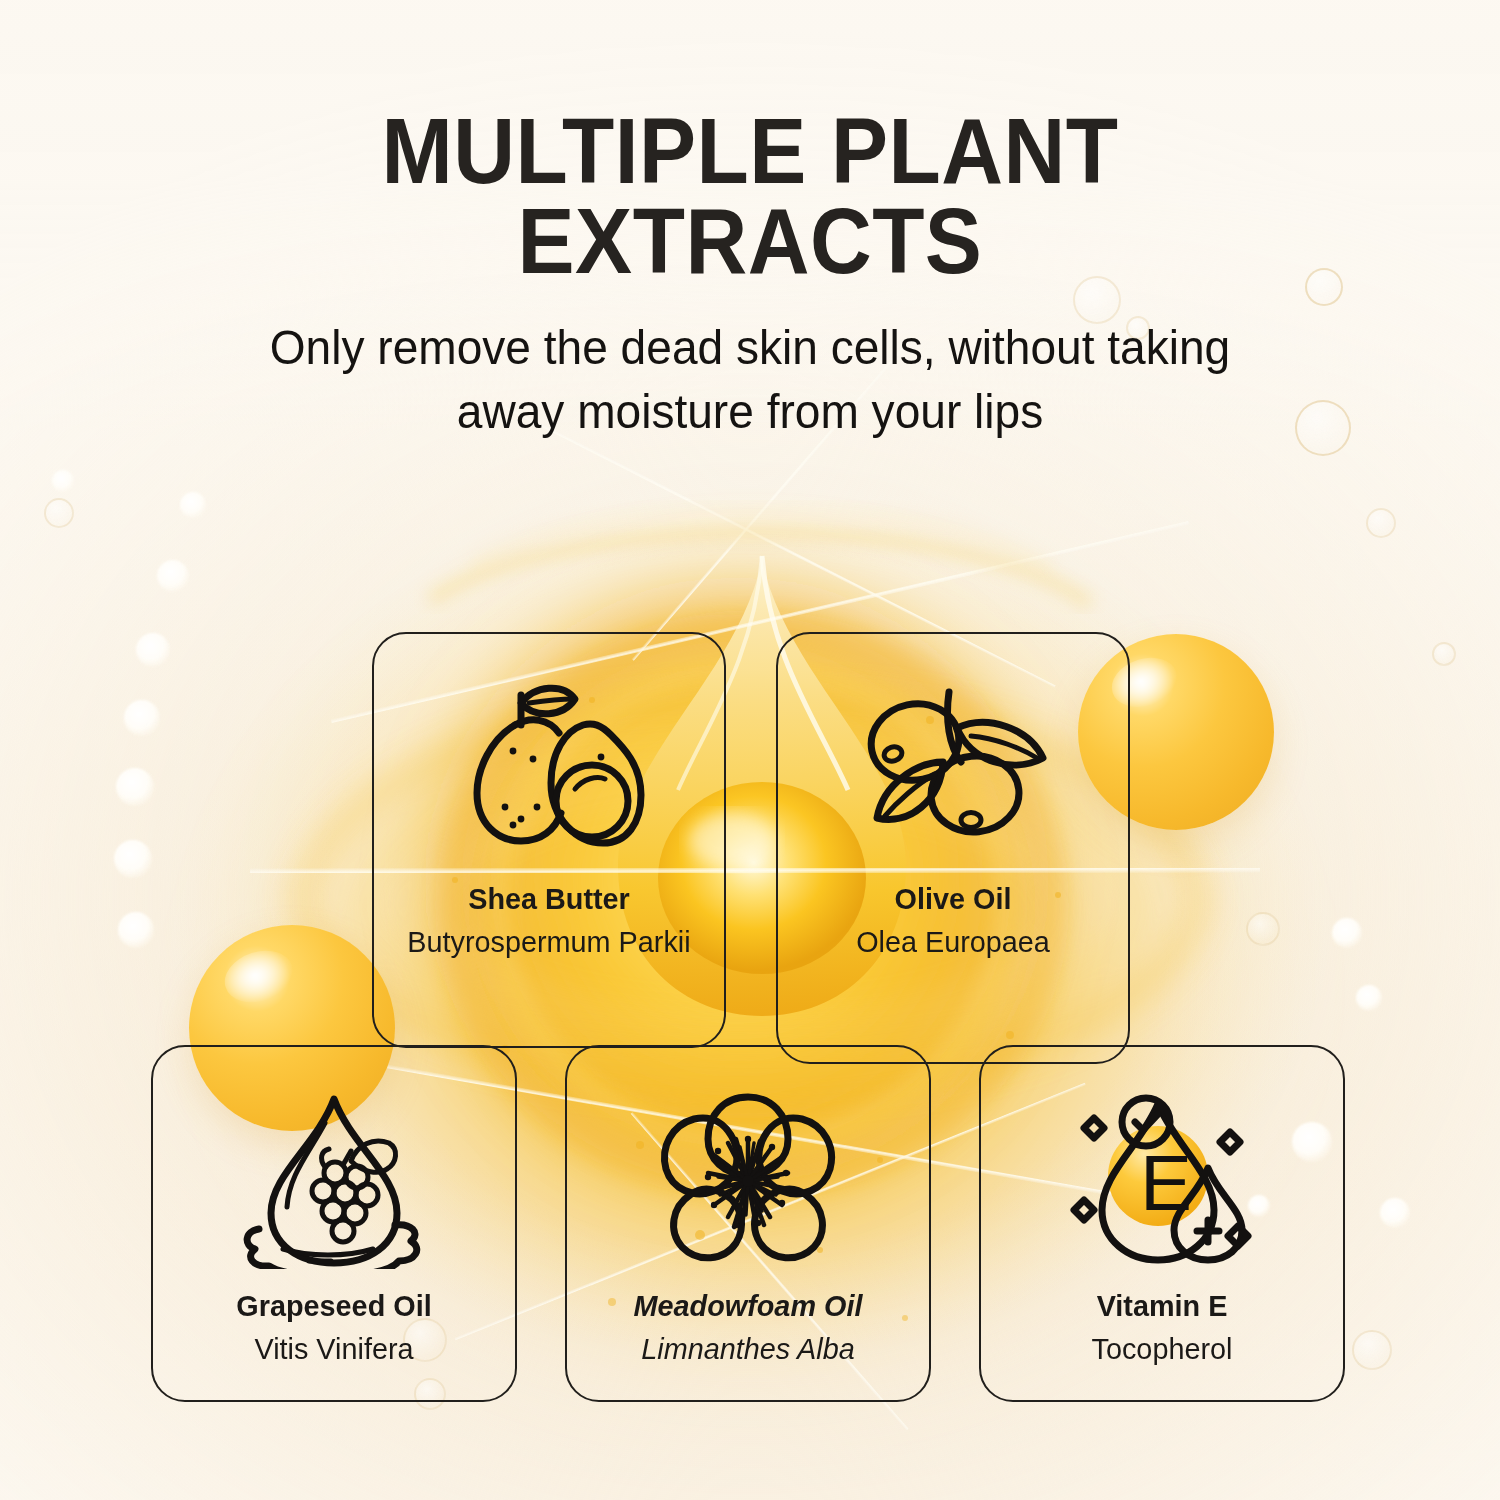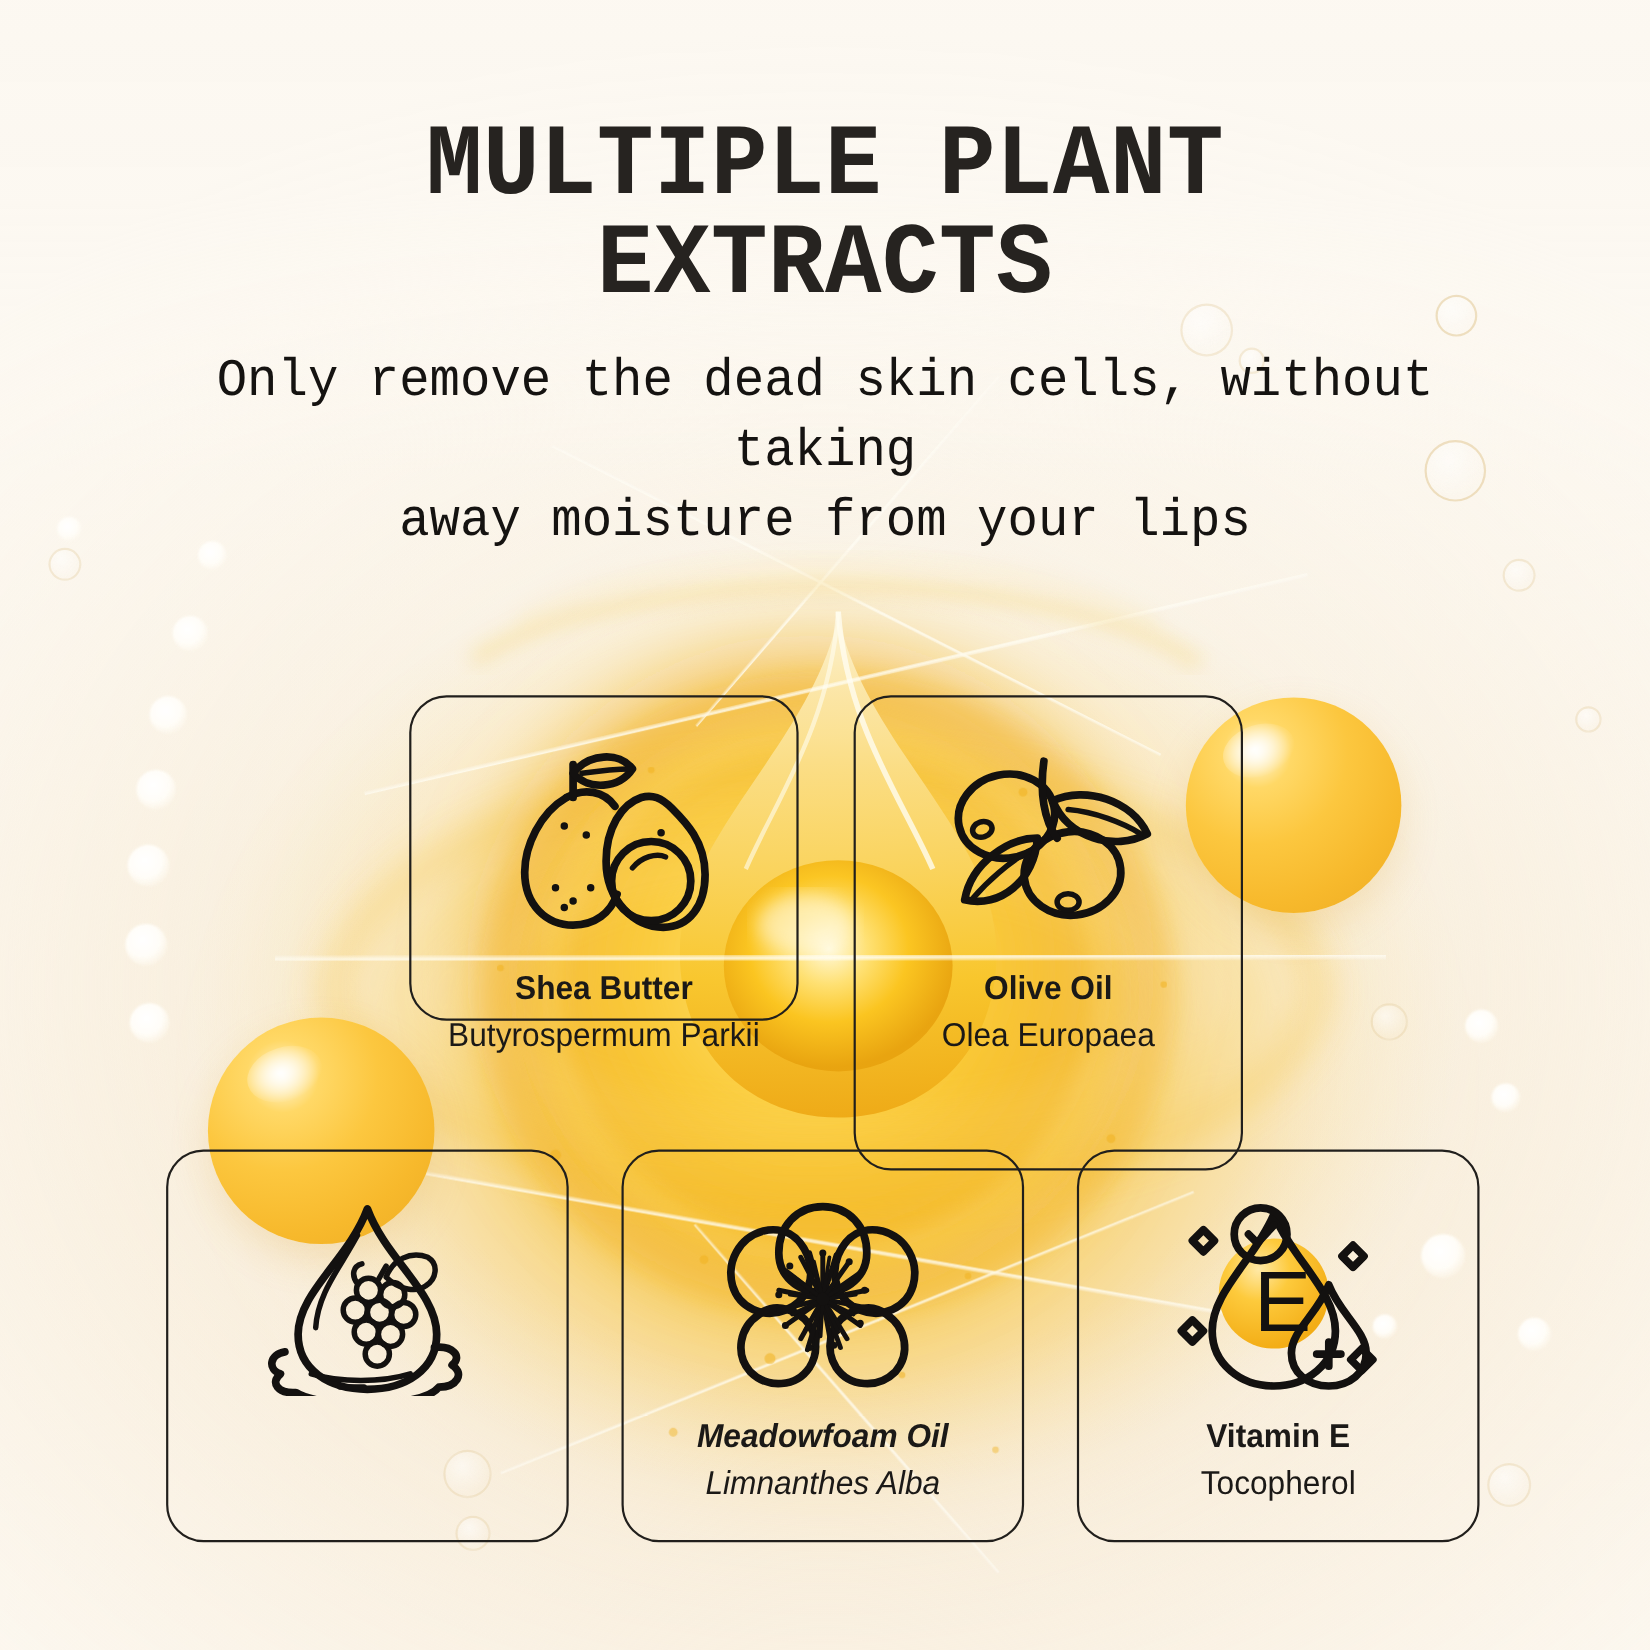--- a/index.html
+++ b/index.html
@@ -50,21 +50,21 @@
     box-shadow:0 14px 36px rgba(214,150,30,.18);
   }
   .sphere::after{
     content:"";position:absolute;left:17%;top:13%;width:34%;height:24%;
     border-radius:50%;
     background:radial-gradient(ellipse at 45% 45%,rgba(255,255,255,.96),rgba(255,255,255,0) 72%);
     transform:rotate(-18deg);
   }
 
   
-  .heading-wrap{position:absolute;left:0;right:0;top:106px;text-align:center;z-index:6;font-family:Liberation Mono, monospace;}
+  .heading-wrap{position:absolute;left:0;right:0;top:106px;text-align:center;z-index:6;}
   .title{
     margin:0;color:#262320;
     font-size:92px;line-height:.98;font-weight:700;letter-spacing:.5px;
     transform:scaleX(.93);
   }
   .title .ln{display:block;}
   .subtitle{
     margin:30px auto 0;width:1190px;color:#151311;
     font-size:48px;line-height:1.32;font-weight:500;
     transform:scaleX(.96);
@@ -85,21 +85,21 @@
   .name{
     display:block;color:#1b1917;font-size:30px;font-weight:700;line-height:1.16;
     transform:scaleX(.96);
   }
   .latin{
     display:block;color:#1b1917;font-size:30px;font-weight:400;line-height:1.2;margin-top:7px;
     transform:scaleX(.96);
   }
 
   
-  #card-shea{left:372px;top:632px;width:354px;height:296px;}
+  #card-shea{left:372px;top:632px;width:354px;height:416px;}
   #card-shea .icon{top:34px;height:196px;}
   #card-shea .labels{top:248px;}
 
   #card-olive{left:776px;top:632px;width:354px;height:432px;}
   #card-olive .icon{top:34px;height:196px;}
   #card-olive .labels{top:248px;}
 
   
   #card-grape{left:151px;top:1045px;width:366px;height:357px;}
   #card-grape .icon{top:34px;height:196px;}
@@ -353,20 +353,24 @@
           <circle cx="116" cy="124" r="11"></circle>
           <circle cx="104" cy="142" r="11"></circle>
         </g>
 
         <path class="ln-icon-thin" d="M112 72 C 118 56, 134 48, 150 54 C 160 60, 158 74, 148 80
                                       C 140 86, 124 84, 112 72 Z"></path>
         <path class="ln-icon-thin" d="M104 76 L 112 62"></path>
         <path class="ln-icon-thin" d="M86 78 C 80 70, 82 62, 90 60"></path>
       </svg>
     </div>
+    <div class="labels">
+      <span class="name">Grapeseed Oil</span>
+      <span class="latin">Vitis Vinifera</span>
+    </div>
   </div>
 
   <div class="card" id="card-meadow">
     <div class="icon">
       <svg class="ico" width="196" height="188" viewBox="0 0 196 188">
 
         <g class="ln-icon">
           <path d="M98 12 C 74 12, 58 30, 58 54 C 58 74, 74 90, 98 90 C 122 90, 138 74, 138 54 C 138 30, 122 12, 98 12 Z"></path>
           <path d="M44 34 C 22 40, 10 62, 16 84 C 22 104, 44 114, 64 106 C 84 98, 92 76, 84 56 C 76 38, 62 30, 44 34 Z"></path>
           <path d="M152 34 C 174 40, 186 62, 180 84 C 174 104, 152 114, 132 106 C 112 98, 104 76, 112 56 C 120 38, 134 30, 152 34 Z"></path>

